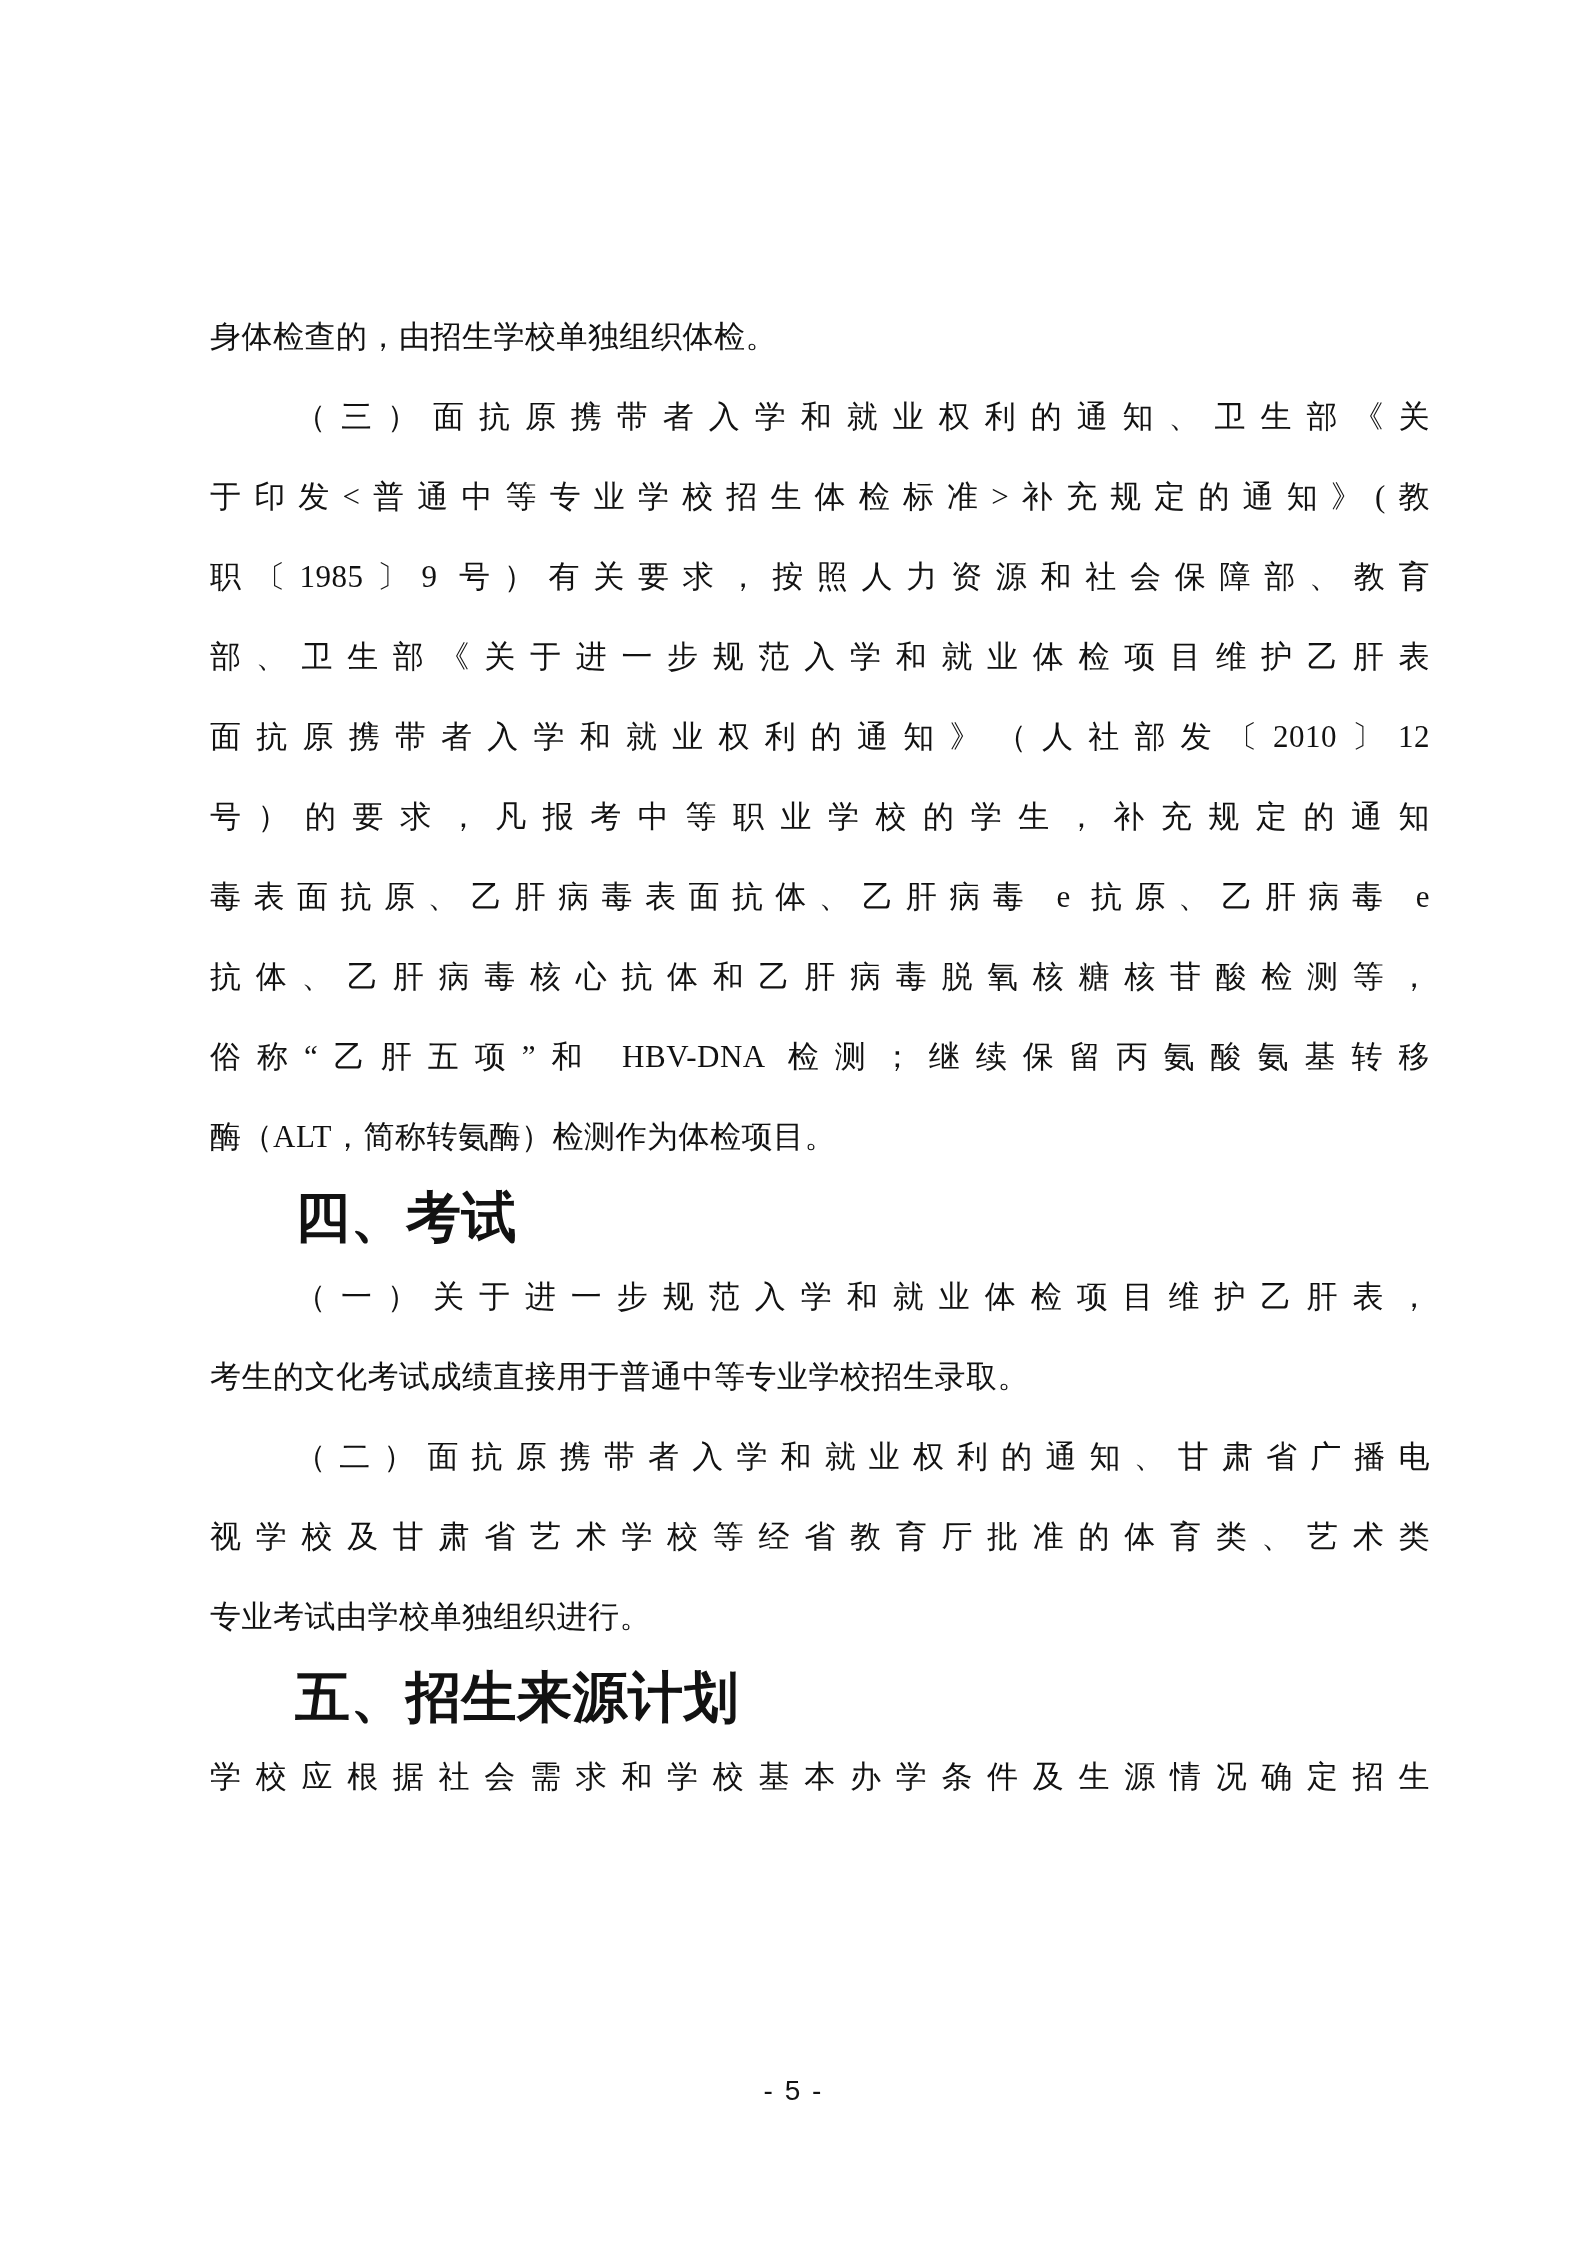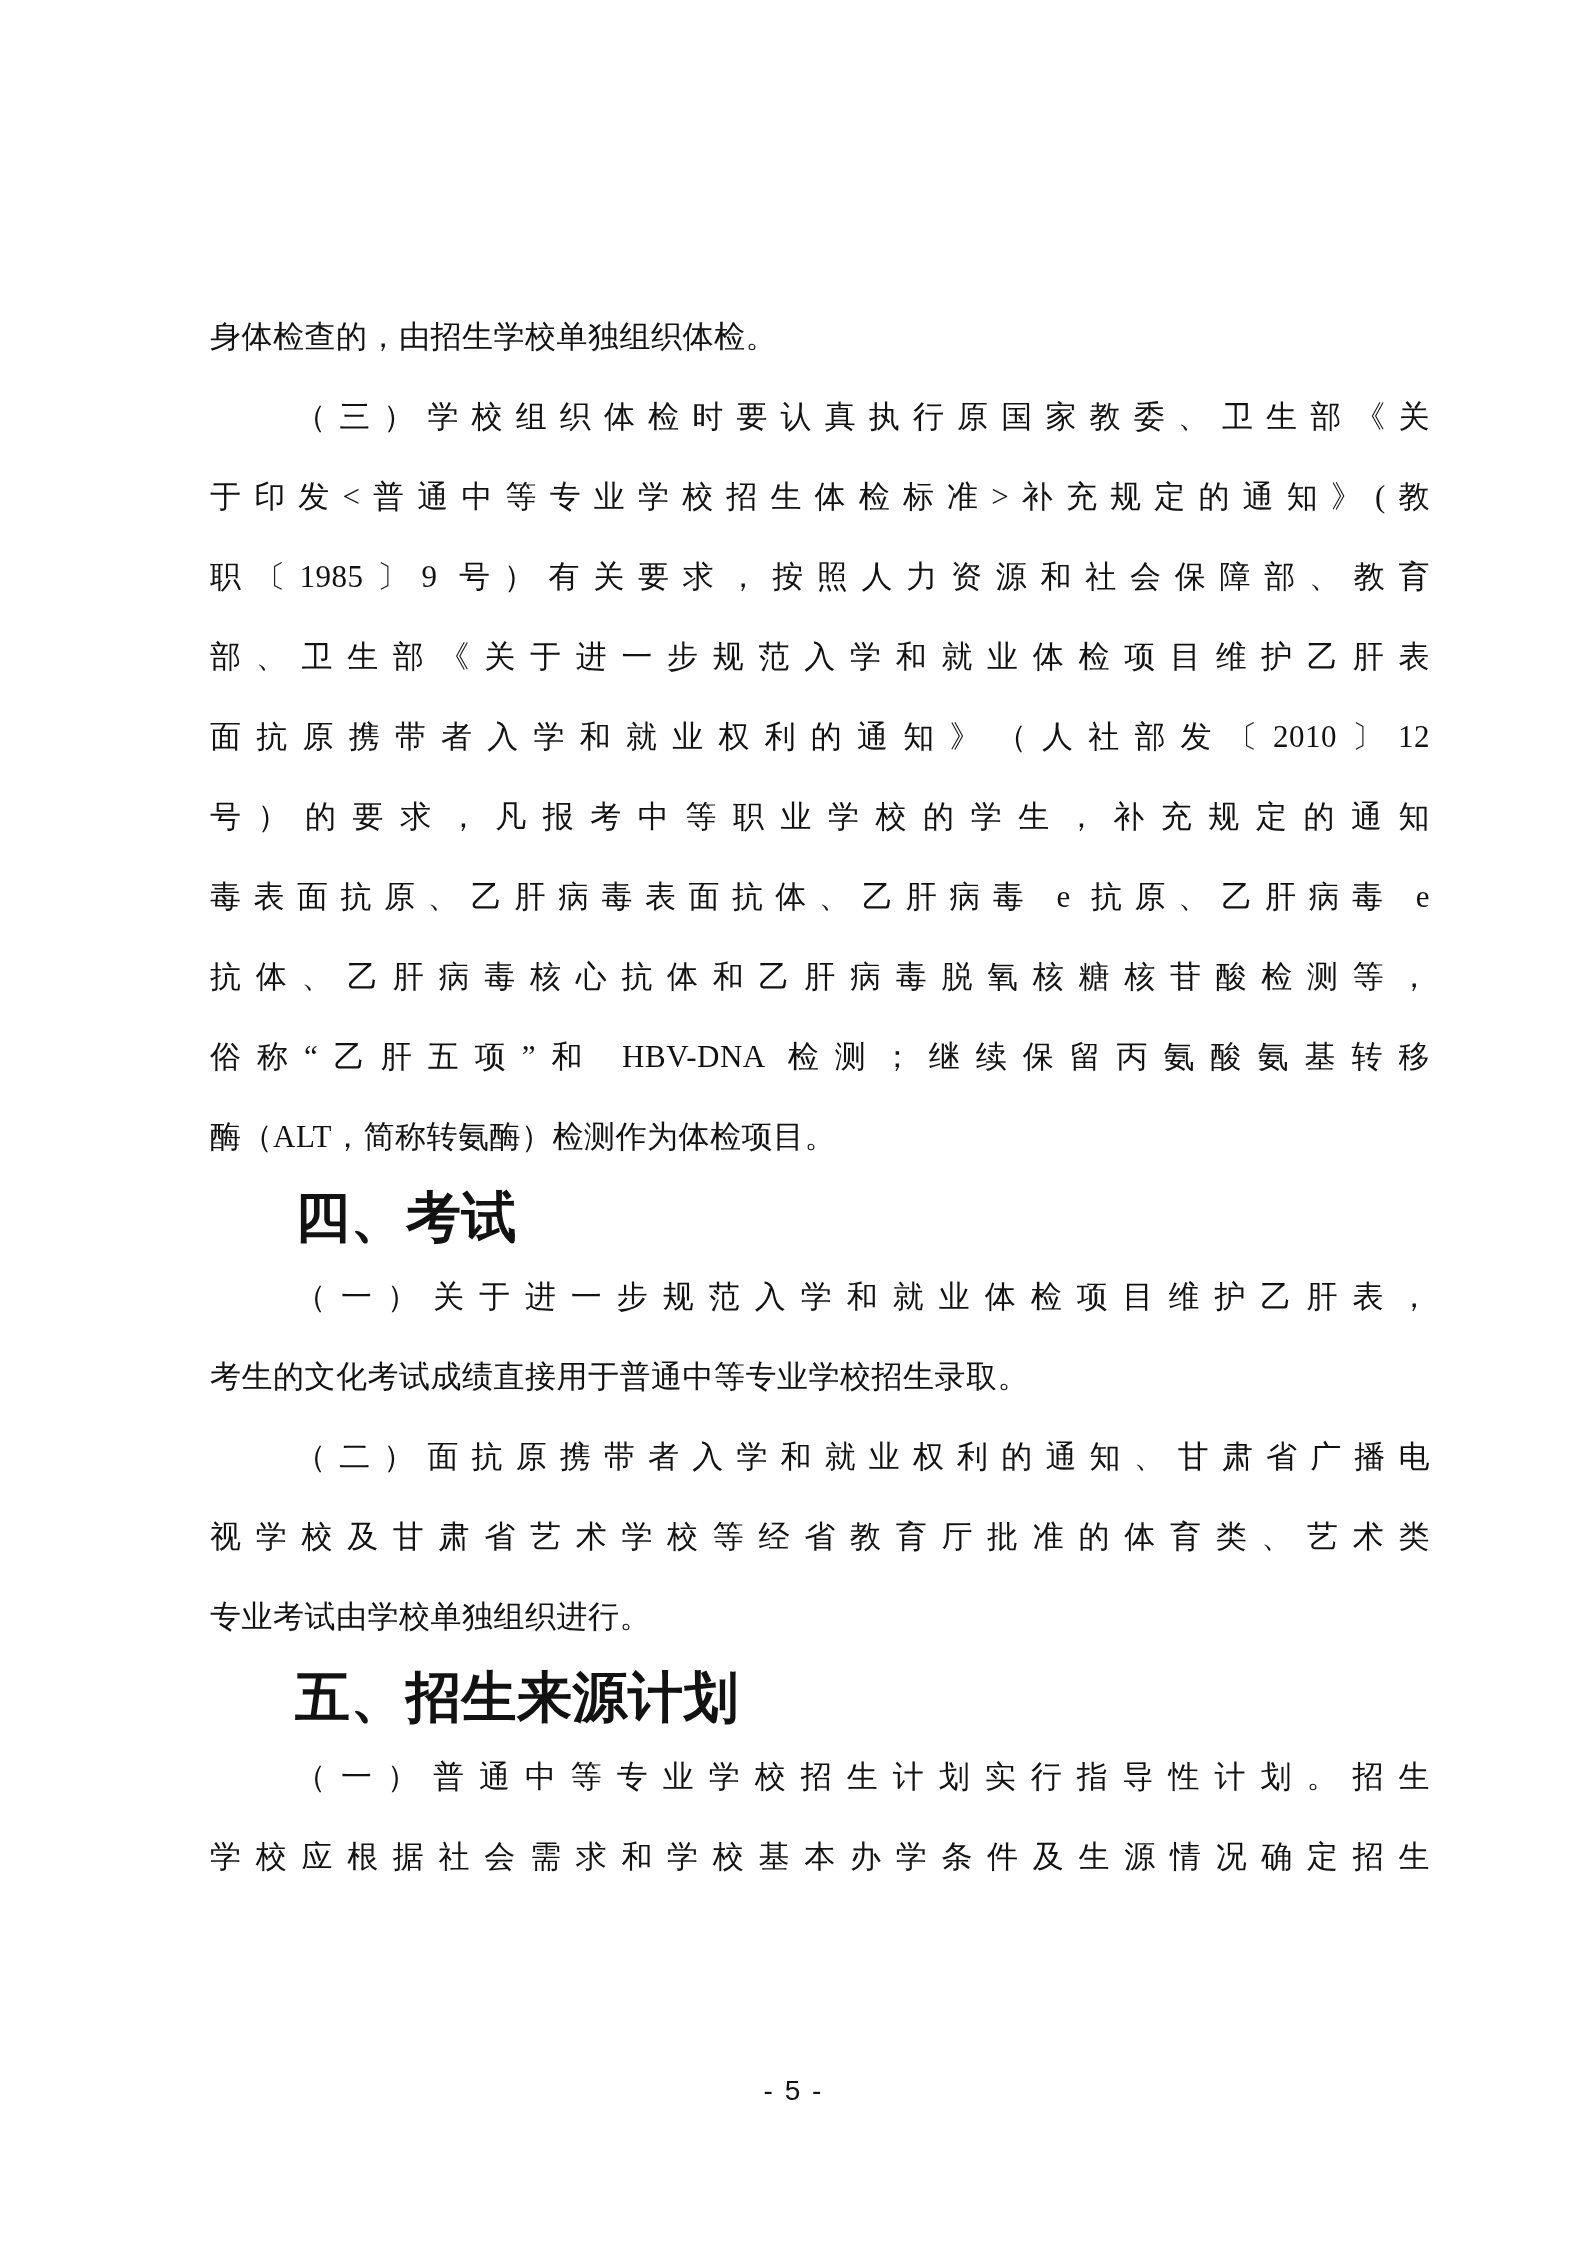--- a/index.html
+++ b/index.html
@@ -47,34 +47,33 @@
     font-family:"Liberation Sans","DejaVu Sans",sans-serif;
     color:#121212;
   }
 </style>
 </head>
 <body>
 
 <div class="page">
   <div class="text-block">
       <div class="line">身体检查的，由招生学校单独组织体检。</div>
-      <div class="line indent justify">（三）学校组织体检时要认真执行原国家教委、卫生部《关</div>
+      <div class="line indent justify">（三）面抗原携带者入学和就业权利的通知、卫生部《关</div>
       <div class="line justify">于印发&lt;普通中等专业学校招生体检标准&gt;补充规定的通知》(教</div>
       <div class="line justify">职〔1985〕9 号）有关要求，按照人力资源和社会保障部、教育</div>
       <div class="line justify">部、卫生部《关于进一步规范入学和就业体检项目维护乙肝表</div>
       <div class="line justify">面抗原携带者入学和就业权利的通知》（人社部发〔2010〕12</div>
       <div class="line justify">号）的要求，凡报考中等职业学校的学生，补充规定的通知</div>
       <div class="line justify">毒表面抗原、乙肝病毒表面抗体、乙肝病毒 e 抗原、乙肝病毒 e</div>
       <div class="line justify">抗体、乙肝病毒核心抗体和乙肝病毒脱氧核糖核苷酸检测等，</div>
       <div class="line justify">俗称“乙肝五项”和 HBV-DNA 检测；继续保留丙氨酸氨基转移</div>
       <div class="line">酶（ALT，简称转氨酶）检测作为体检项目。</div>
       <div class="line heading indent">四、考试</div>
       <div class="line indent justify">（一）关于进一步规范入学和就业体检项目维护乙肝表，</div>
       <div class="line">考生的文化考试成绩直接用于普通中等专业学校招生录取。</div>
       <div class="line indent justify">（二）面抗原携带者入学和就业权利的通知、甘肃省广播电</div>
       <div class="line justify">视学校及甘肃省艺术学校等经省教育厅批准的体育类、艺术类</div>
       <div class="line">专业考试由学校单独组织进行。</div>
       <div class="line heading indent">五、招生来源计划</div>
-      <div class="line indent justify">（一）普通中等专业学校招生计划实行指导性计划。招生</div>
       <div class="line justify">学校应根据社会需求和学校基本办学条件及生源情况确定招生</div>
     </div>
   <div class="footer">- 5 -</div>
 </div>
 
 </body></html>

